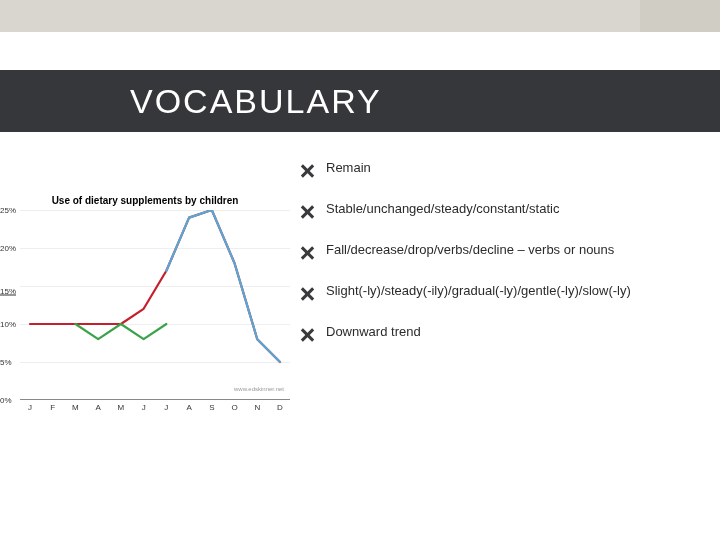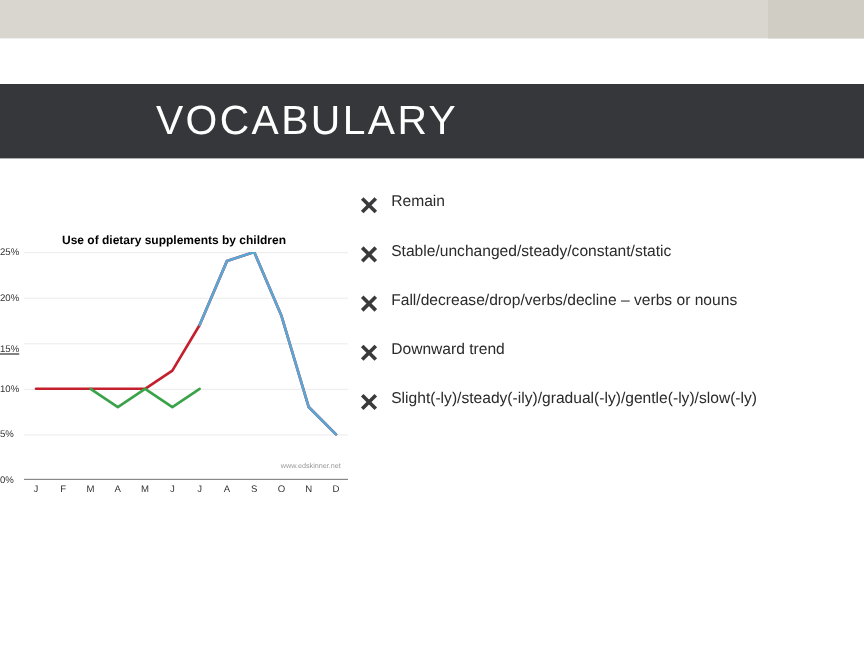--- a/index.html
+++ b/index.html
@@ -206,21 +206,21 @@
       <li>
         <span class="bullet-icon"></span>
         <span class="bullet-text">Stable/unchanged/steady/constant/static</span>
       </li>
       <li>
         <span class="bullet-icon"></span>
         <span class="bullet-text">Fall/decrease/drop/verbs/decline – verbs or nouns</span>
       </li>
       <li>
         <span class="bullet-icon"></span>
+        <span class="bullet-text">Slight(-ly)/steady(-ily)/gradual(-ly)/gentle(-ly)/slow(-ly)</span>
+      </li>
+      <li>
+        <span class="bullet-icon"></span>
         <span class="bullet-text">Downward trend</span>
       </li>
-      <li>
-        <span class="bullet-icon"></span>
-        <span class="bullet-text">Slight(-ly)/steady(-ily)/gradual(-ly)/gentle(-ly)/slow(-ly)</span>
-      </li>
     </ul>
 
 </div>
 
 </body></html>

